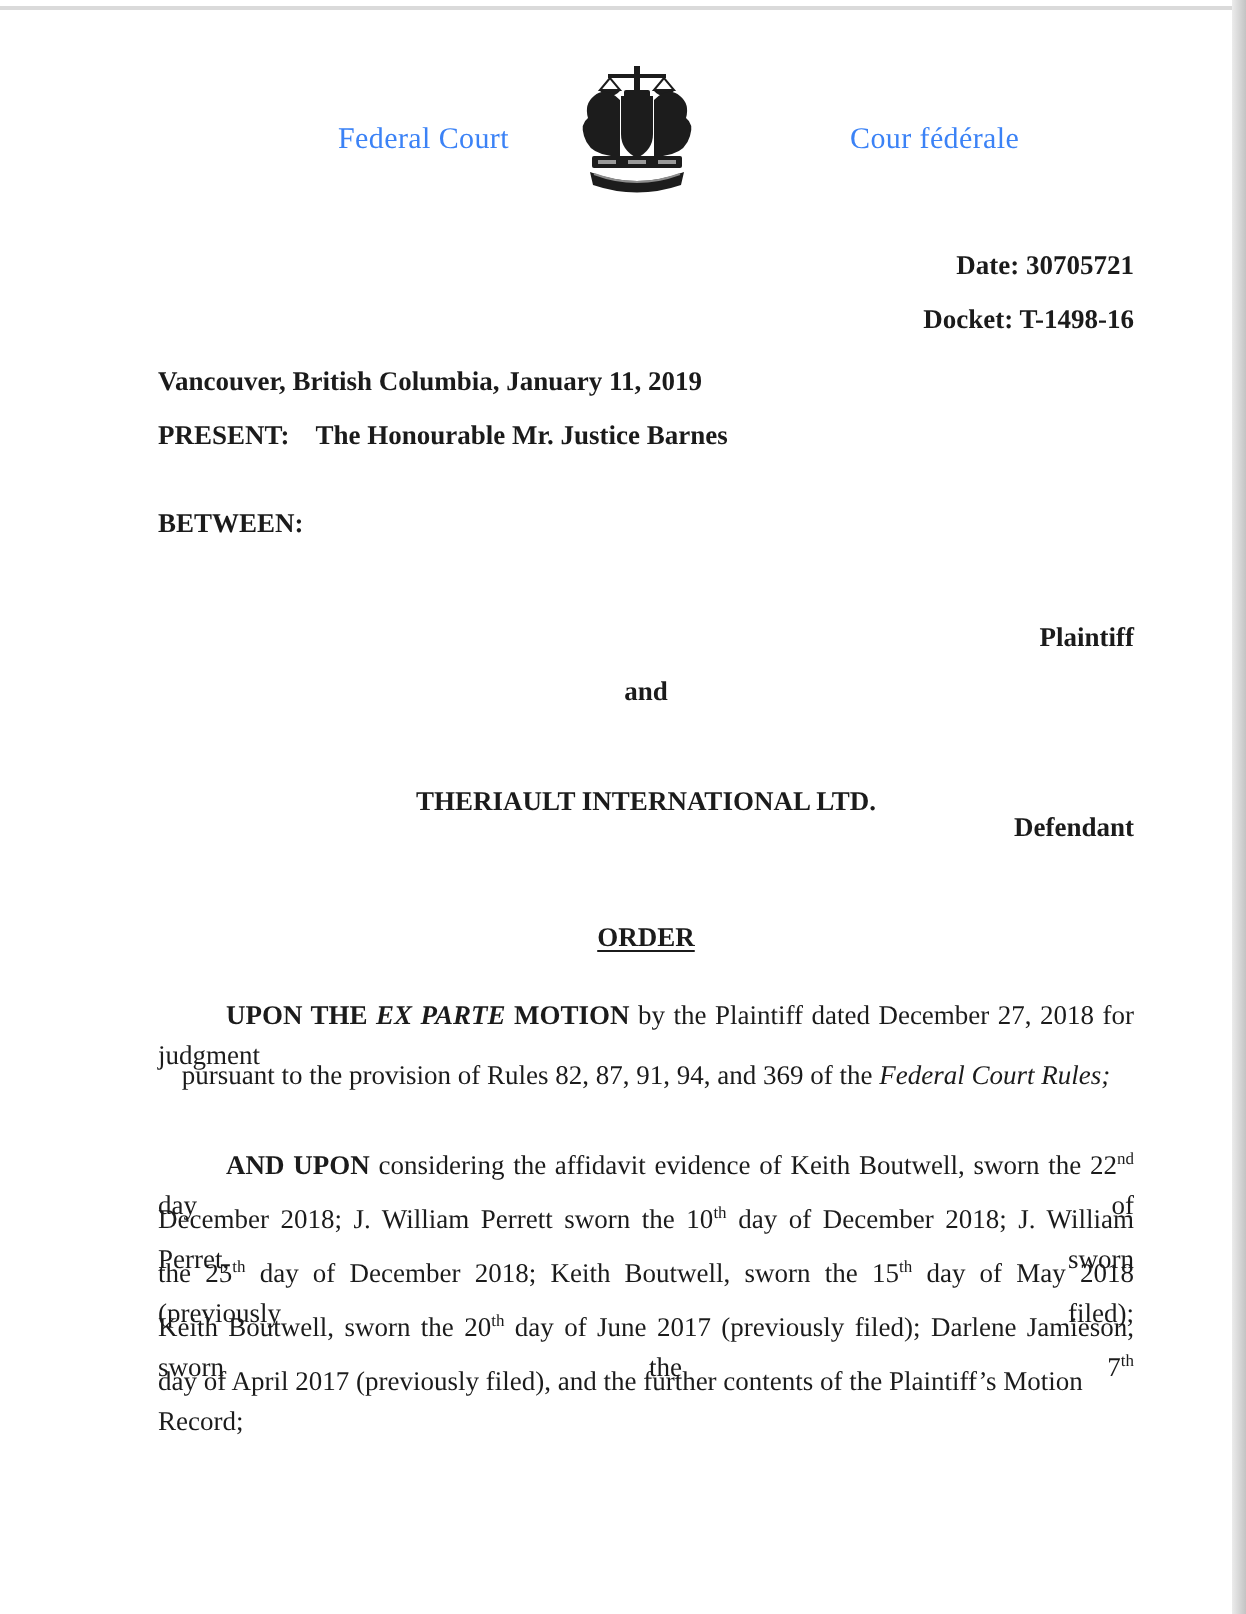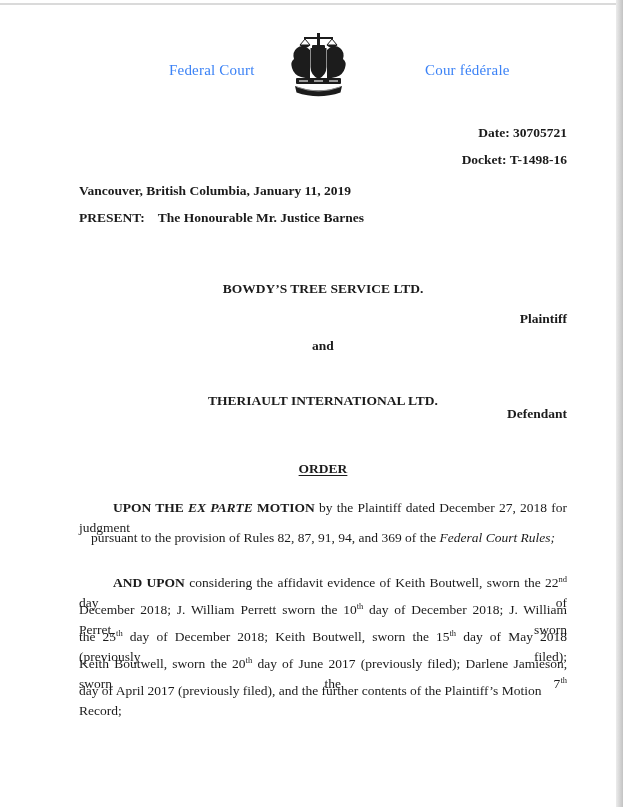--- a/index.html
+++ b/index.html
@@ -90,21 +90,21 @@
   <span class="hdr-label" style="left:393px;margin-left:32px;">Cour fédérale</span>
 
   <div class="tline right b" style="top:123px;">Date: 30705721</div>
   <div class="tline right b" style="top:150px;">Docket: T-1498-16</div>
 
   <div class="tline b" style="top:181px;">Vancouver, British Columbia, January 11, 2019</div>
   <div class="tline b" style="top:208px;">
     <span>PRESENT:</span><span class="present-value">The Honourable Mr. Justice Barnes</span>
   </div>
 
-  <div class="tline b center" style="top:279px;">BOWDY’S TREE SERVICE LTD.</div>
+  <div class="tline b" style="top:252px;">BETWEEN:</div>
   <div class="tline b right" style="top:309px;">Plaintiff</div>
   <div class="tline b center" style="top:336px;">and</div>
   <div class="tline b center" style="top:391px;">THERIAULT INTERNATIONAL LTD.</div>
   <div class="tline b right" style="top:404px;">Defendant</div>
 
   <div class="tline b center" style="top:459px;">
     <span class="underline">ORDER</span>
   </div>
 
   <div>

